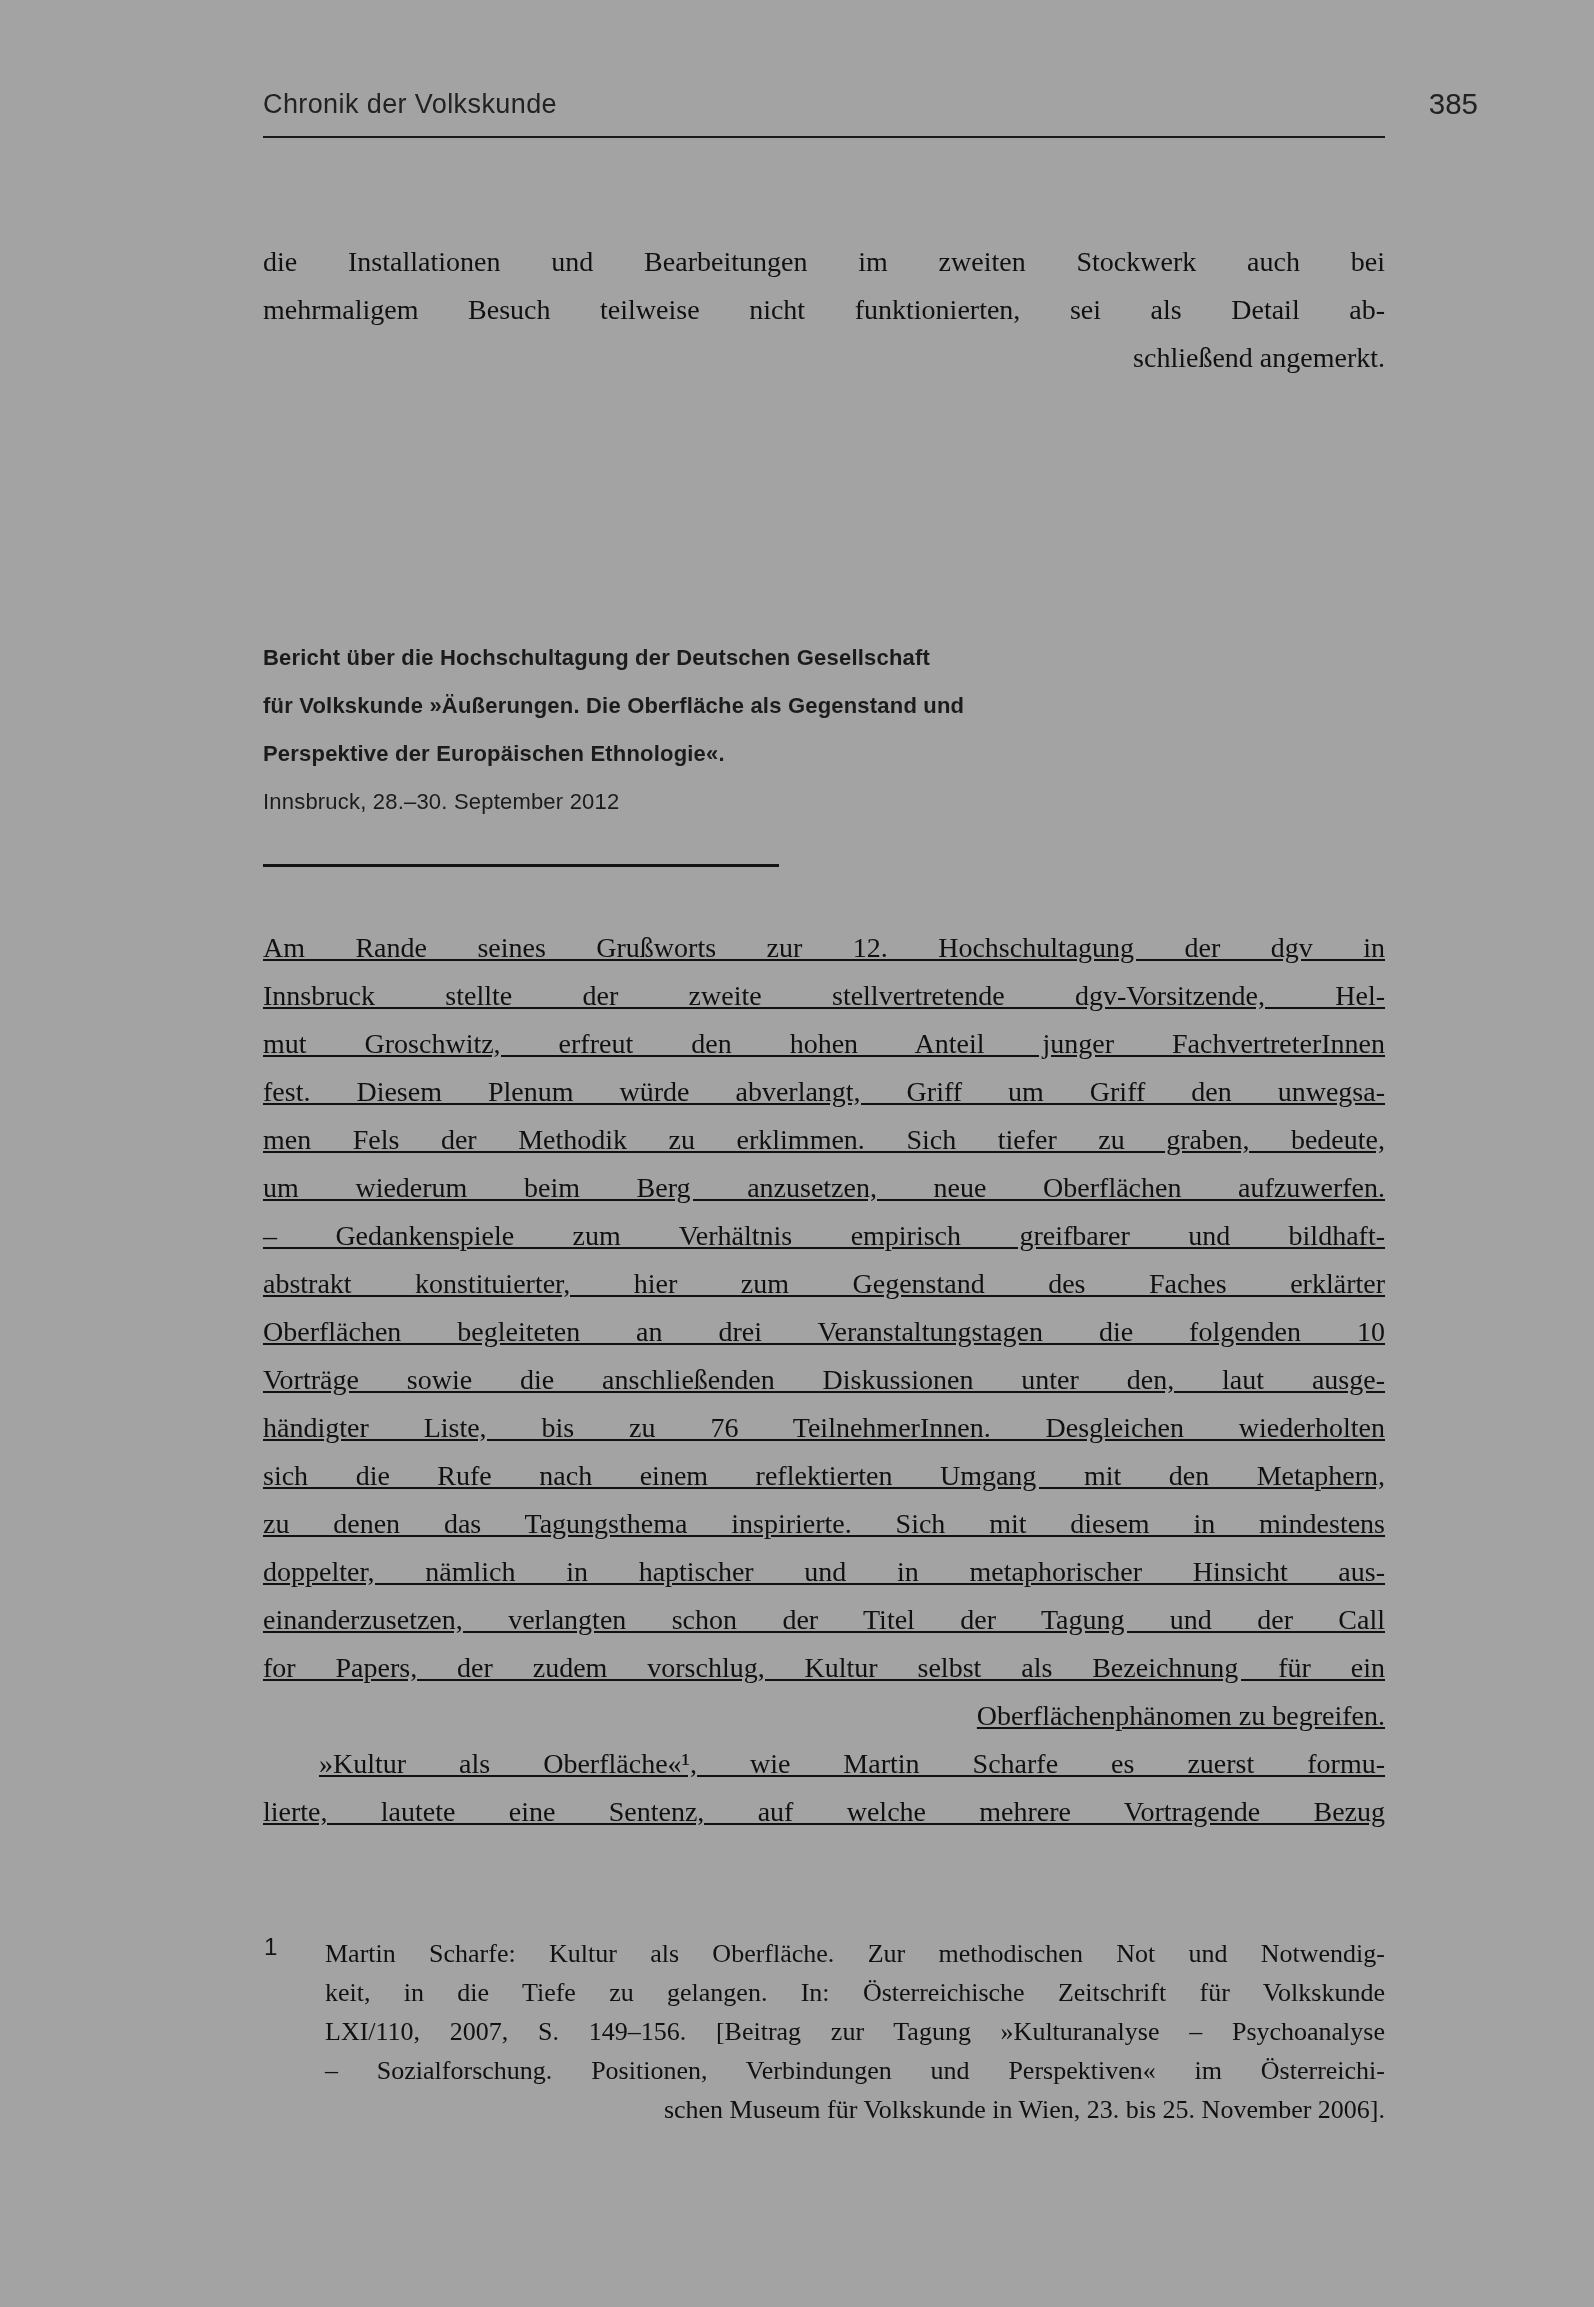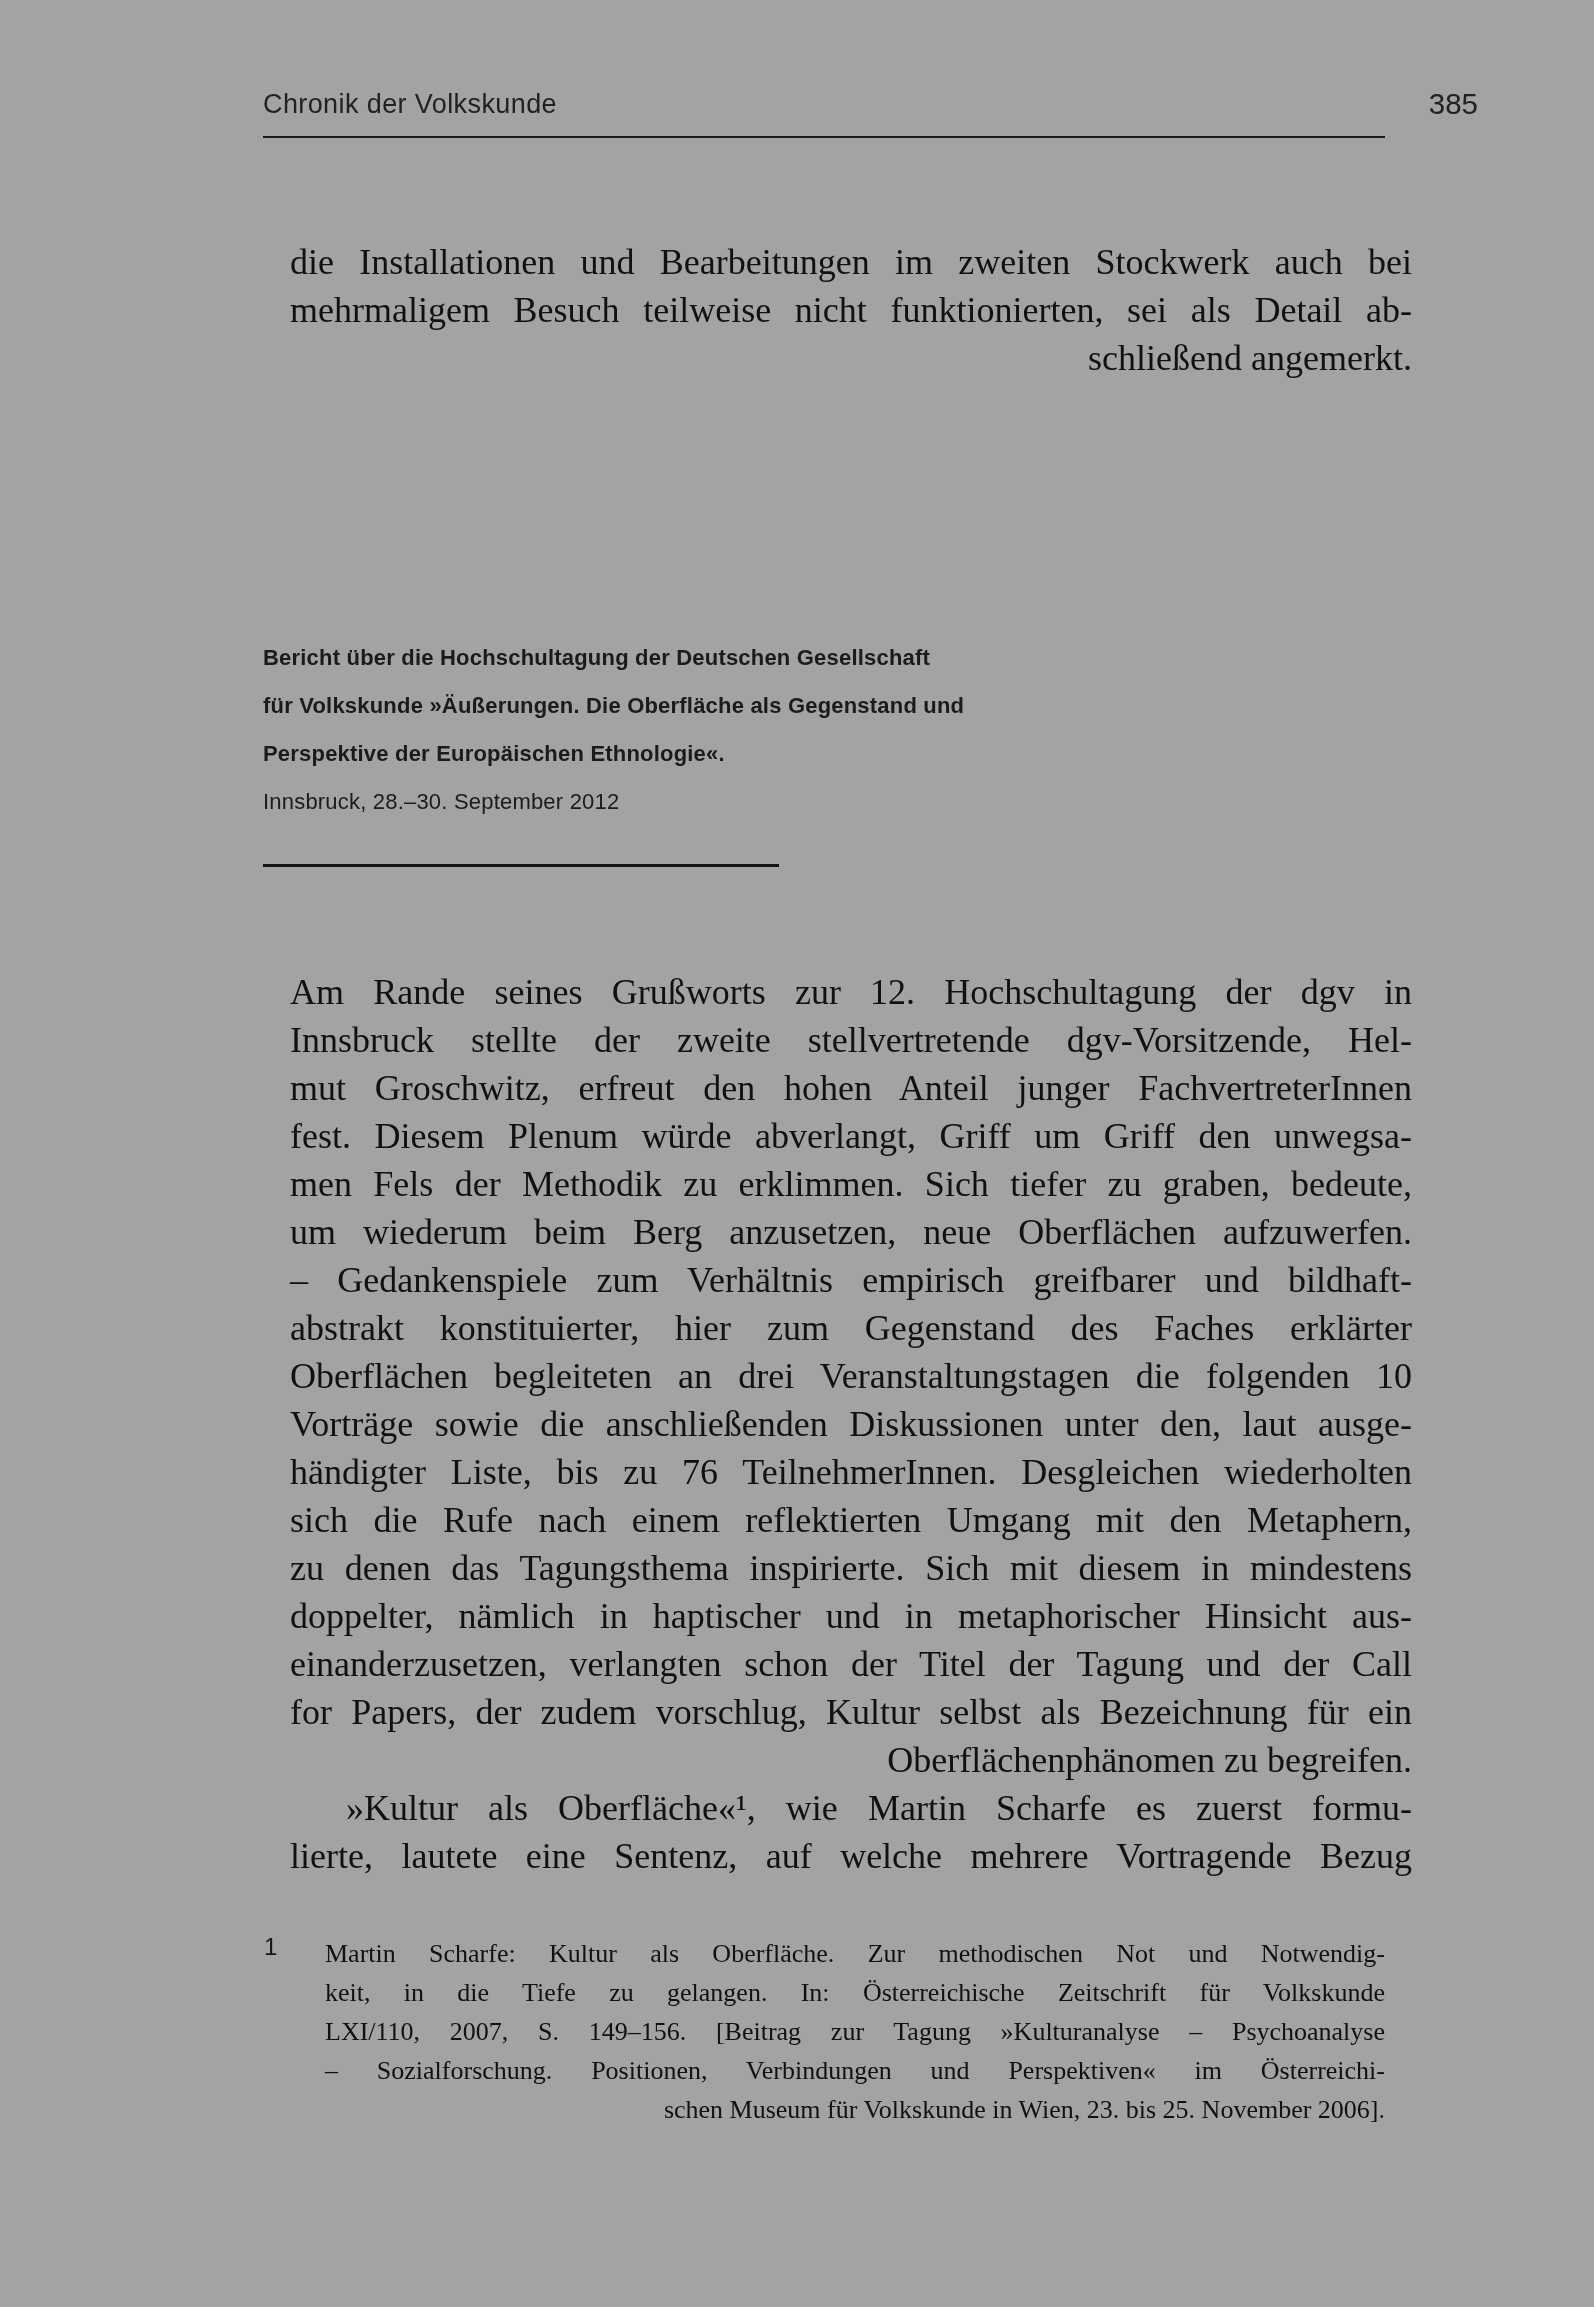--- a/index.html
+++ b/index.html
@@ -33,25 +33,24 @@
   .header-rule {
     position: absolute;
     left: 263px; top: 136px;
     width: 1122px; height: 2.4px;
     background: #1a1a1a;
   }
 
   
   .serif {
     font-family: "Liberation Serif", serif;
-    font-size: 36px;
+    font-size: 28px;
     line-height: 48px;
     color: #111111;
     font-feature-settings: "onum" 1;
-    margin-left: 27px;
   }
   .intro {
     position: absolute;
     left: 263px; top: 238px;
     width: 1122px;
   }
   .authors {
     position: absolute;
     left: 263px; top: 429px;
     width: 1122px;
@@ -76,22 +75,23 @@
   .title-rule {
     position: absolute;
     left: 263px; top: 864px;
     width: 516px; height: 3.2px;
     background: #141414;
   }
 
   
   .body-text {
     position: absolute;
-    left: 263px; top: 968px;
+    left: 263px; top: 924px;
     width: 1122px;
+    text-decoration: underline;
   }
   .jline { text-align: justify; text-align-last: justify; }
   .plain { text-align: right; }
   .indent { padding-left: 56px; }
 
   
   .footnote-marker {
     position: absolute;
     left: 264px; top: 1935px;
     font-family: "Liberation Sans", sans-serif;

